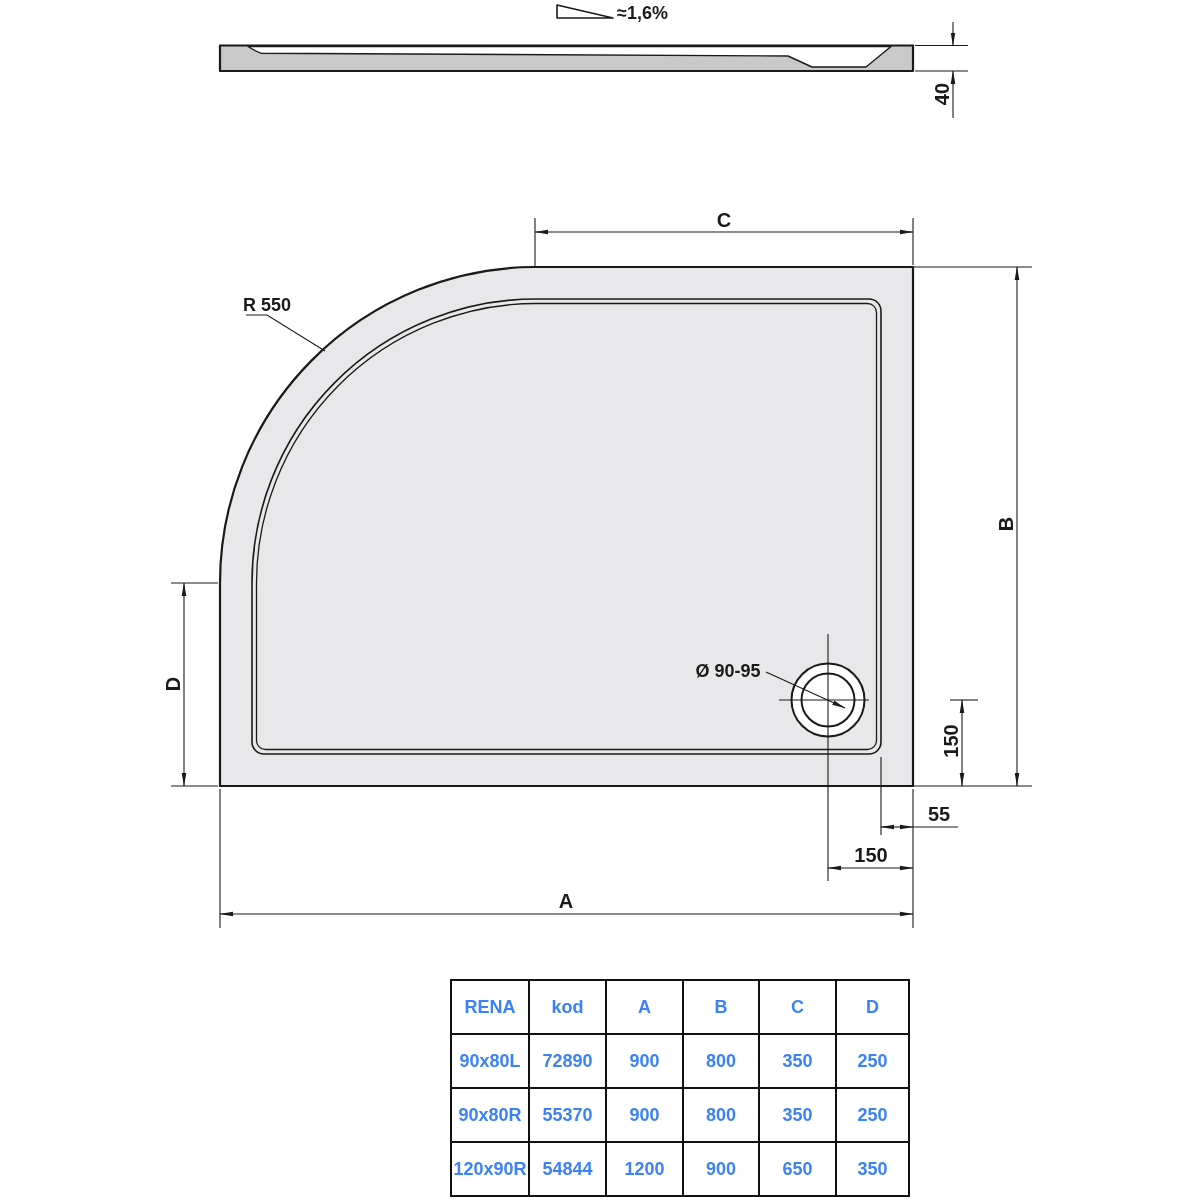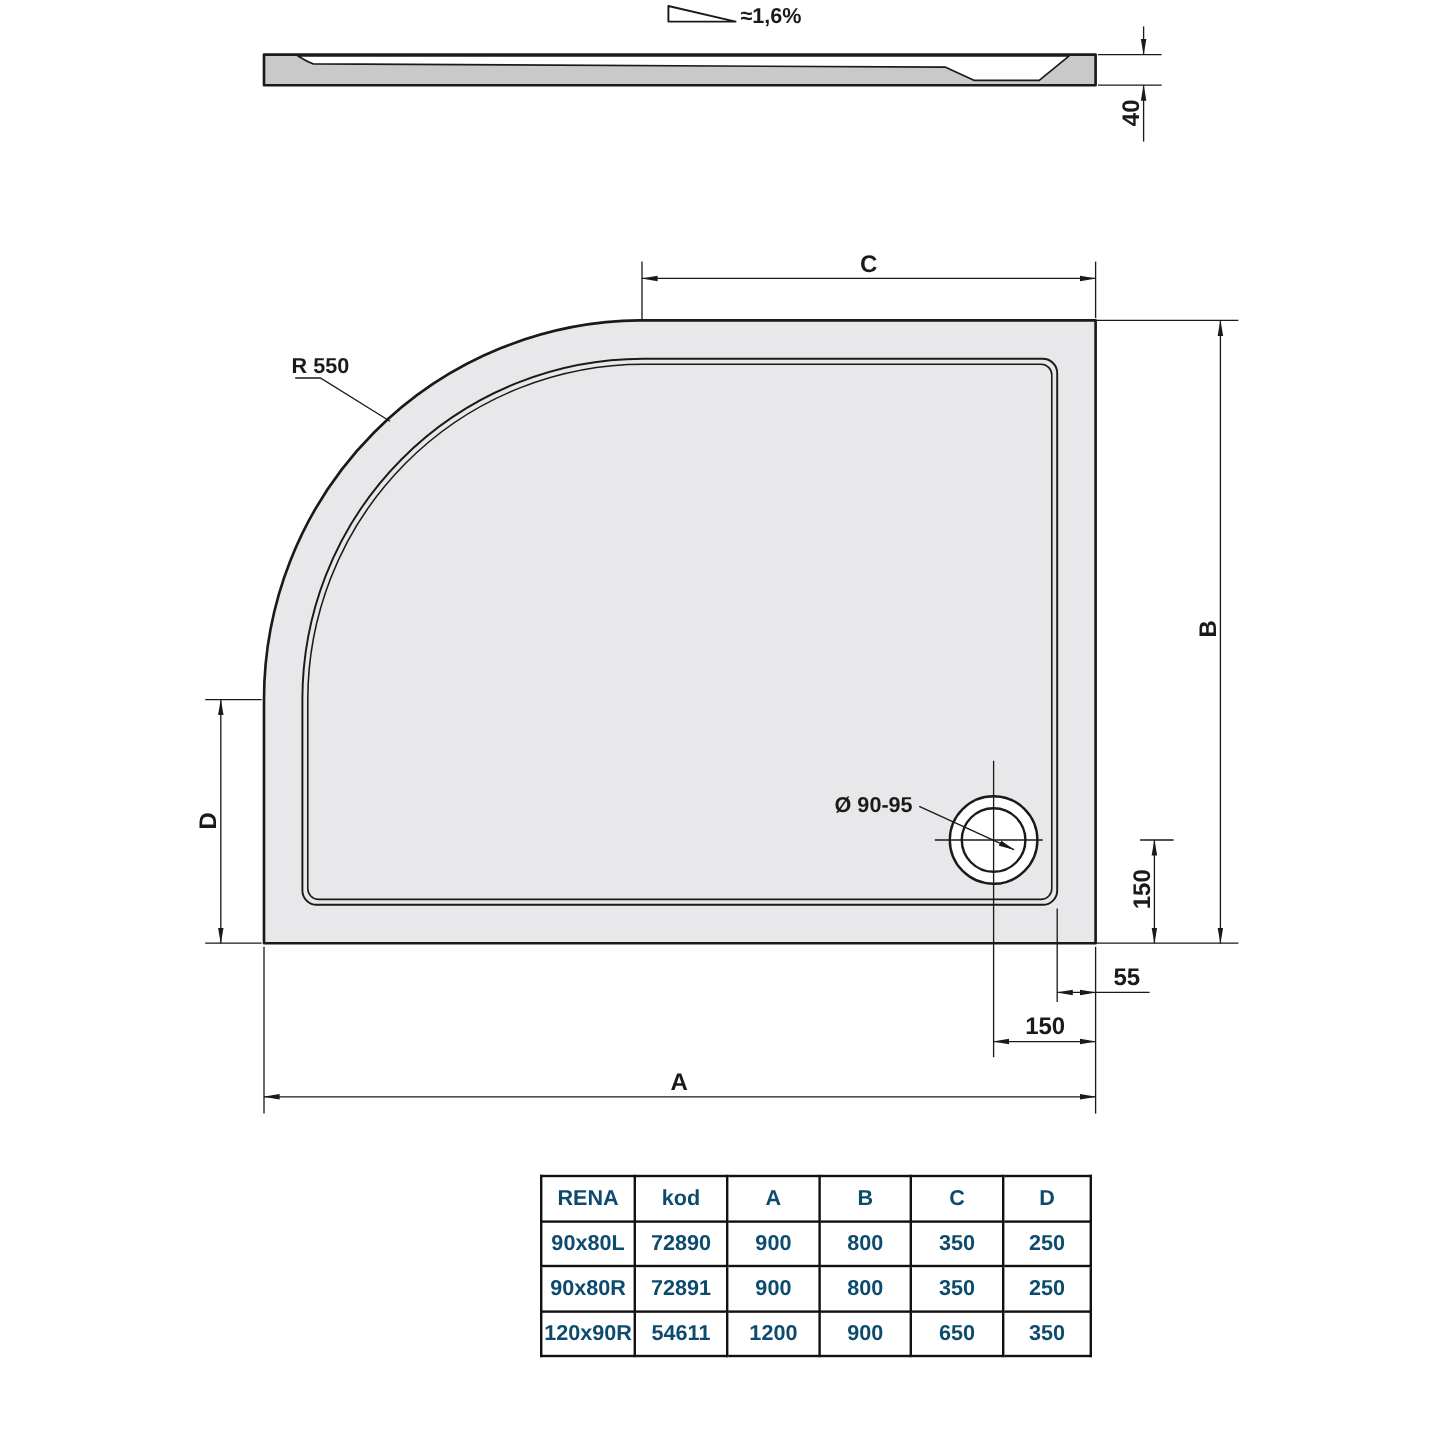--- a/index.html
+++ b/index.html
@@ -15,23 +15,23 @@
   .outline{stroke:var(--line);stroke-width:2.2;fill:none;stroke-linejoin:round;}
   .mid{stroke:var(--line);stroke-width:1.6;fill:none;stroke-linejoin:round;}
   .thin{stroke:var(--line);stroke-width:1.1;fill:none;}
   .fill-tray{fill:var(--tray_fill);}
   .fill-section{fill:var(--section_fill);}
   .fill-white{fill:#ffffff;}
   .dim{font:600 20px "Liberation Sans",sans-serif;fill:var(--line);}
   .dim-small{font:600 18px "Liberation Sans",sans-serif;fill:var(--line);}
   .arrfill{fill:var(--line);}
   table.spec{
-    position:absolute;left:450px;top:979px;width:458px;height:152px;
+    position:absolute;left:450px;top:979px;width:458px;height:218px;
     border-collapse:collapse;table-layout:fixed;
-    font:700 18px "Liberation Sans",sans-serif;color:#0c4a6e;padding-left:21px;
+    font:700 18px "Liberation Sans",sans-serif;color:#3b82f6;padding-left:21px;
   }
   table.spec td{
     border:2px solid #111;text-align:center;vertical-align:middle;
     padding:0;overflow:hidden;white-space:nowrap;
   }
 </style>
 </head>
 <body>
 
 <div class="canvas">
@@ -154,29 +154,29 @@
       <tr>
         <td>90x80L</td>
         <td>72890</td>
         <td>900</td>
         <td>800</td>
         <td>350</td>
         <td>250</td>
       </tr>
       <tr>
         <td>90x80R</td>
-        <td>72891</td>
+        <td>55370</td>
         <td>900</td>
         <td>800</td>
         <td>350</td>
         <td>250</td>
       </tr>
       <tr>
         <td>120x90R</td>
-        <td>54611</td>
+        <td>54844</td>
         <td>1200</td>
         <td>900</td>
         <td>650</td>
         <td>350</td>
       </tr>
     </tbody>
   </table>
 </div>
 
 </body></html>

